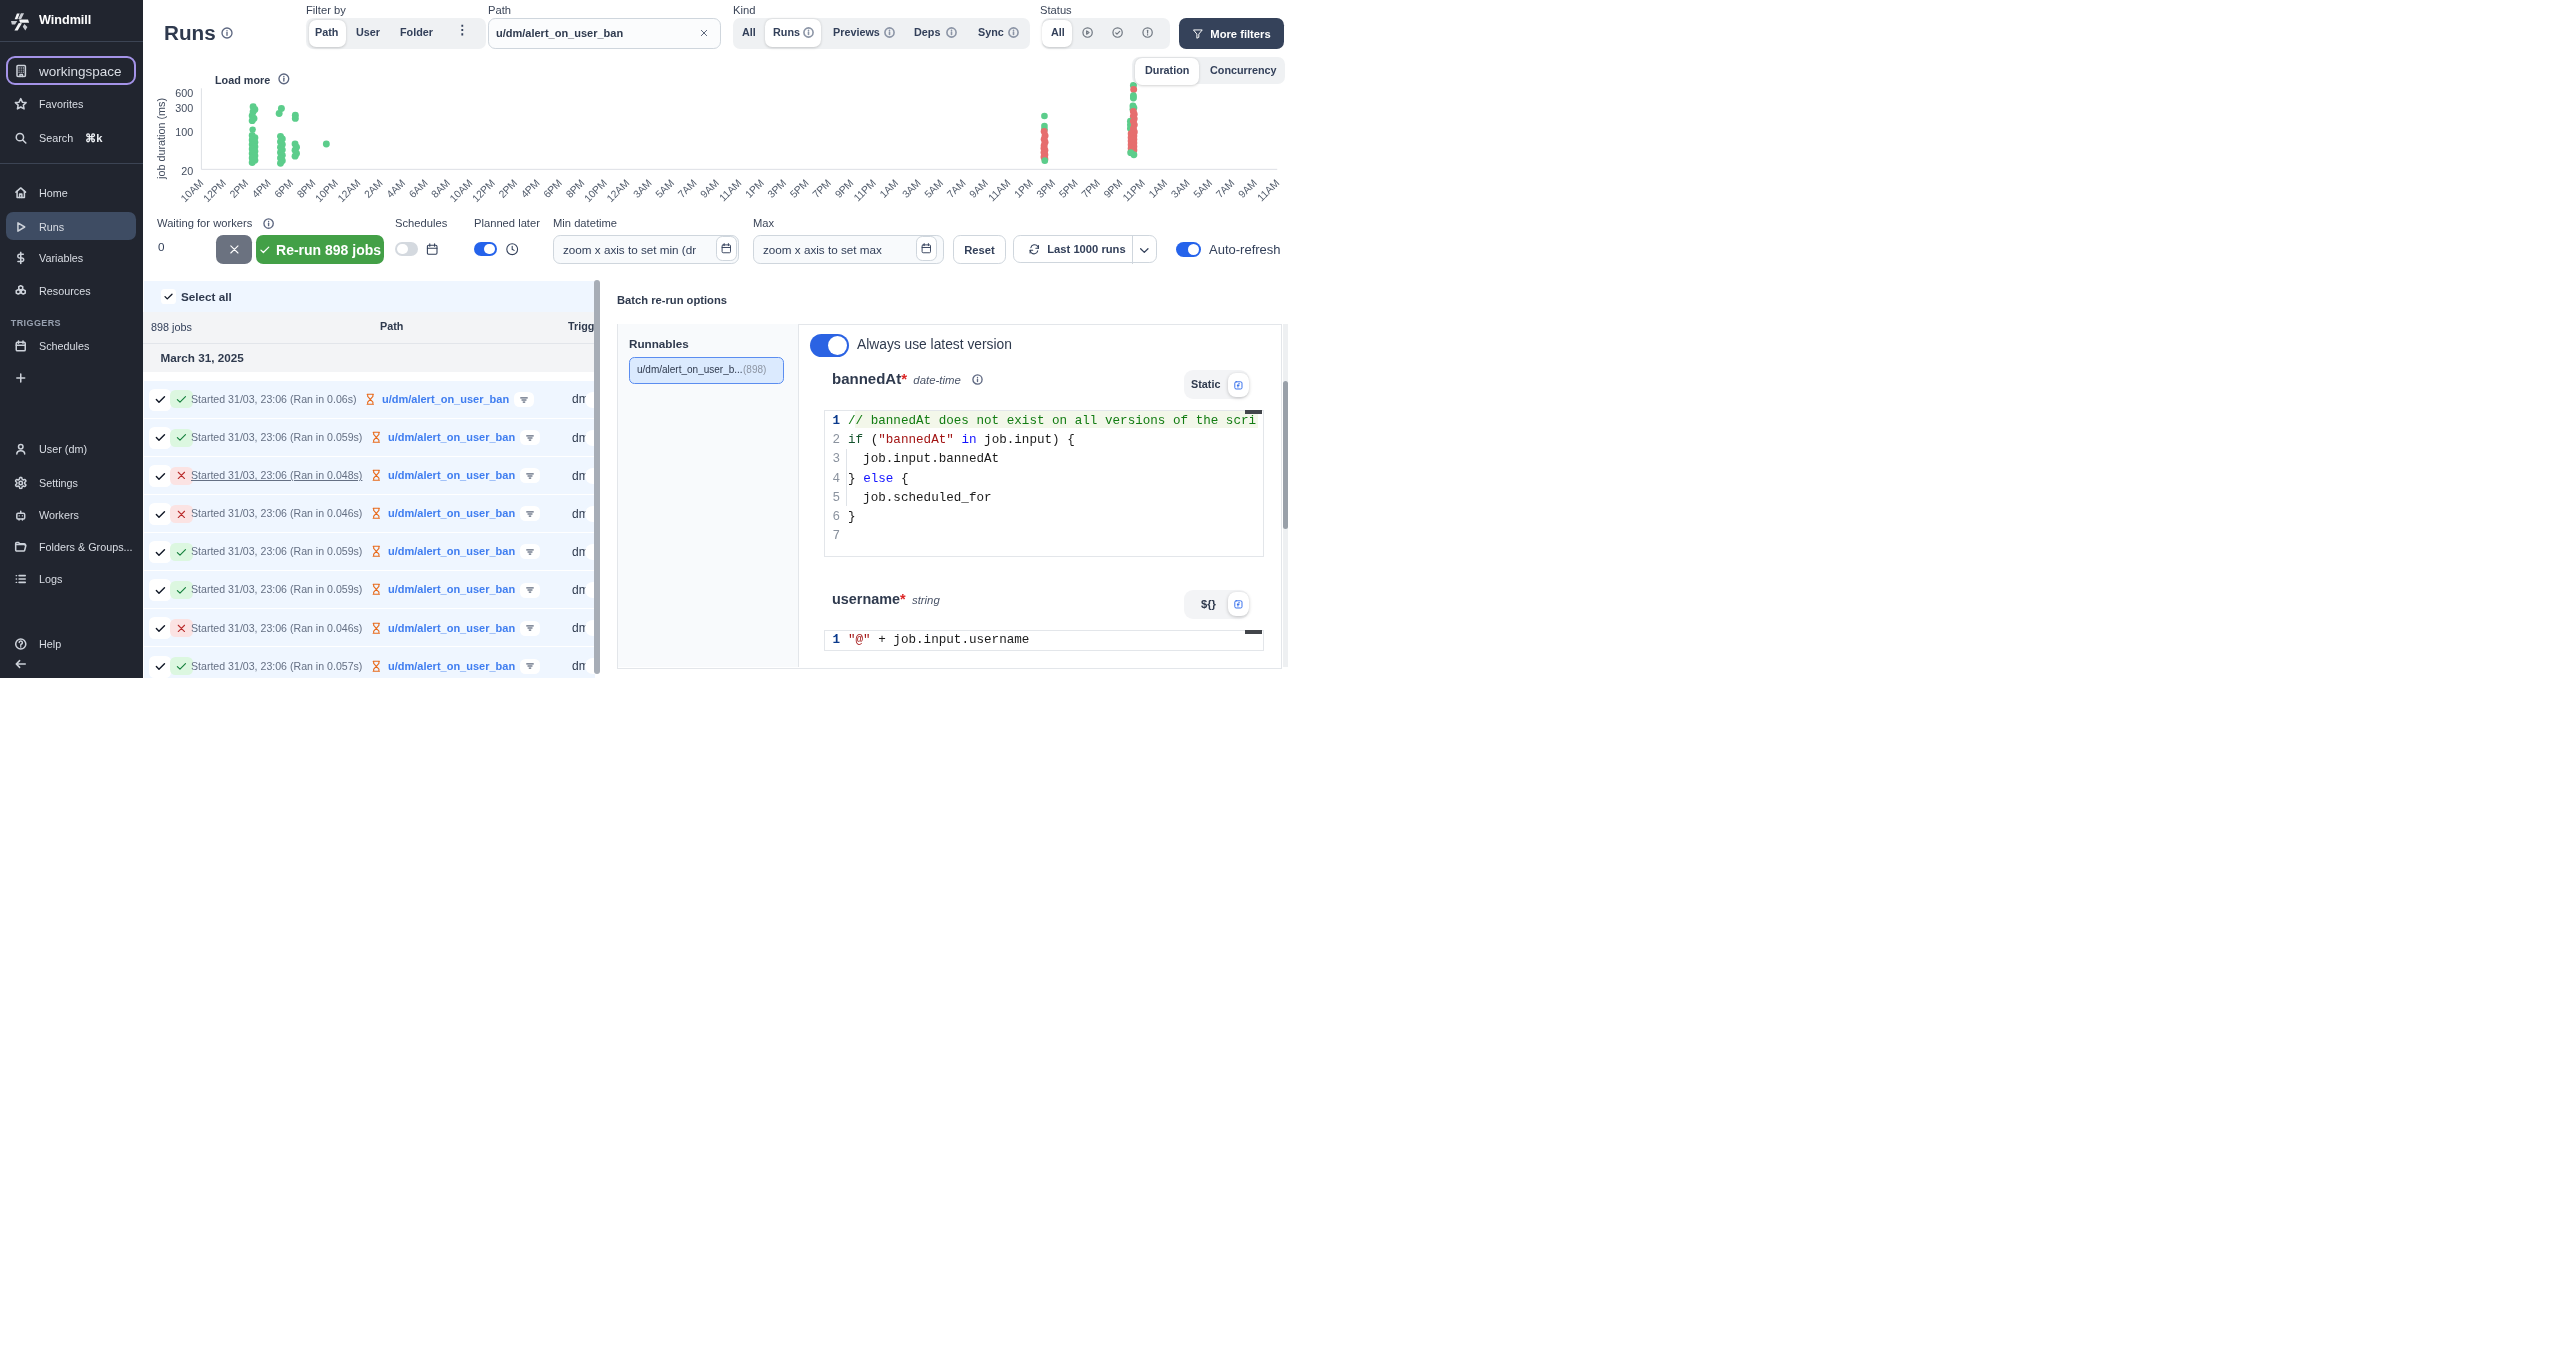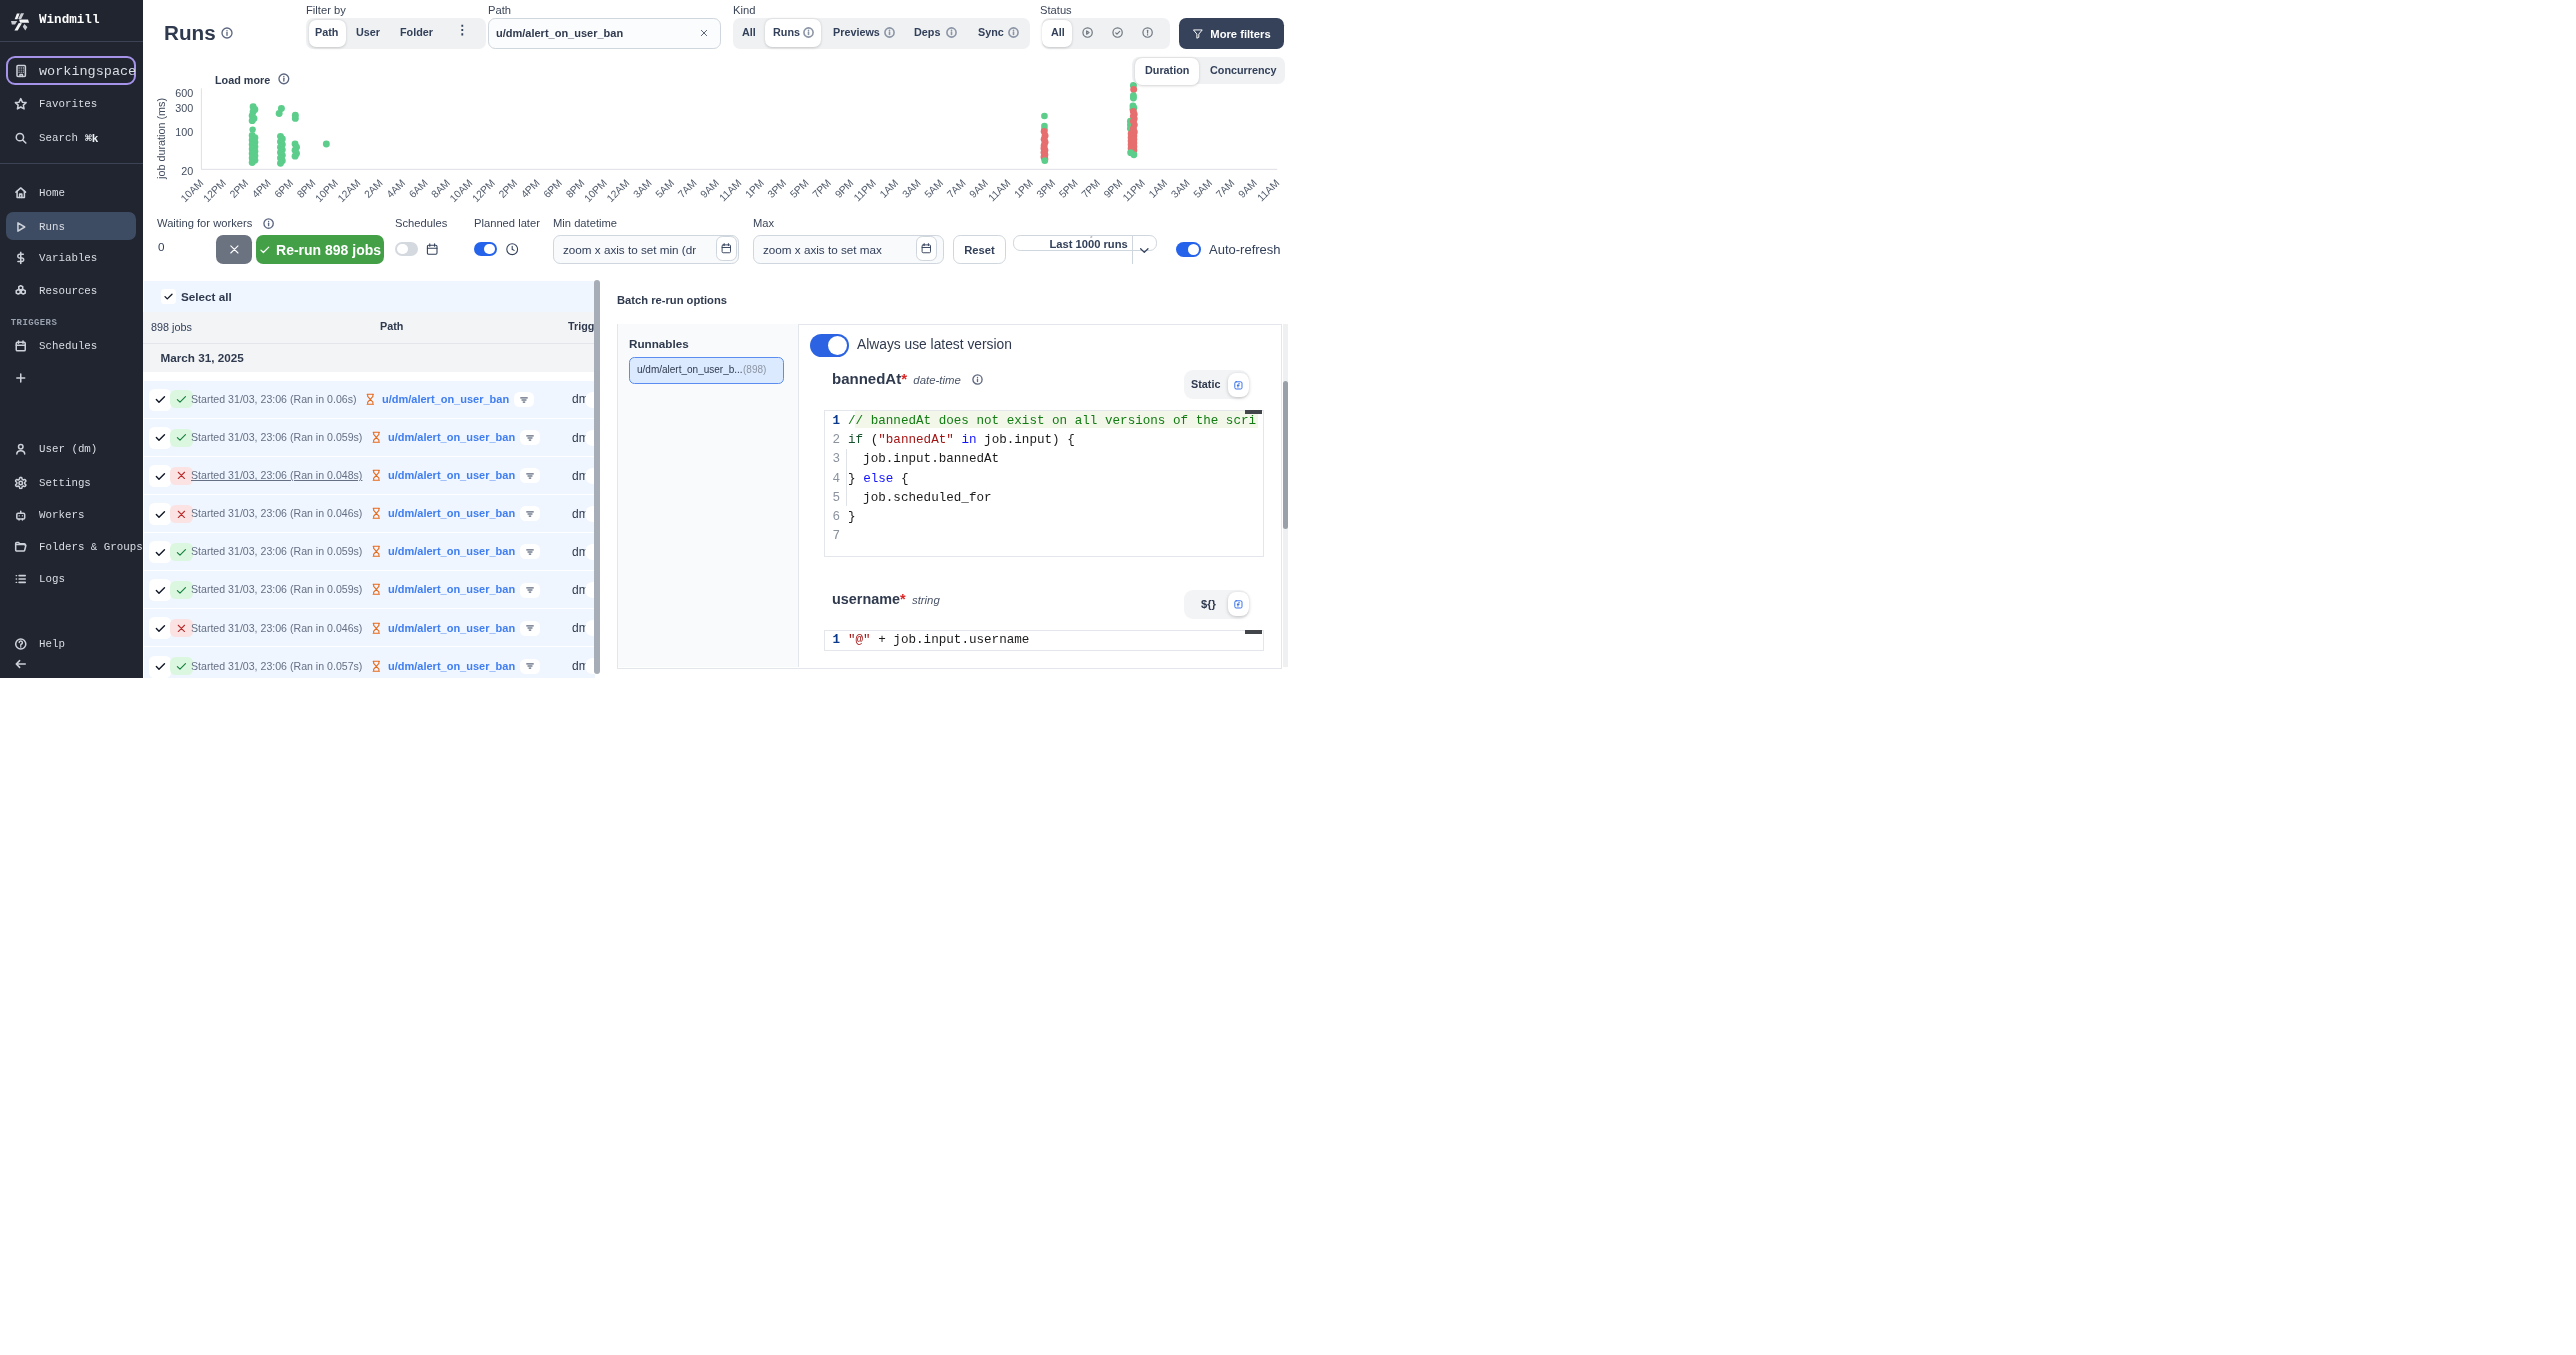--- a/index.html
+++ b/index.html
@@ -1,18 +1,18 @@
 <!DOCTYPE html>
 <html style="font-size:14.4px"><head><meta charset="utf-8">
 <style>
 *{margin:0;padding:0;box-sizing:border-box;}
 html,body{width:1288px;height:678px;overflow:hidden;background:#fff;
   font-family:"Liberation Sans",sans-serif;}
 .abs{position:absolute;}
-.sidebar{position:absolute;left:0;top:0;width:143px;height:678px;background:#21252f;font-family:Liberation Mono, monospace;}
+.sidebar{position:absolute;left:0;top:0;width:143px;height:678px;background:#21252f;}
 .sb-item{position:absolute;left:0;width:143px;height:27px;color:#d9dde4;font-size:10.8px;}
 .sb-item .txt{position:absolute;left:39px;top:50%;transform:translateY(-50%);white-space:nowrap;}
 .sb-item svg{position:absolute;left:13.5px;top:50%;transform:translateY(-50%);}
 .lbl{position:absolute;font-size:11.2px;color:#3b4558;white-space:nowrap;}
 .seg{position:absolute;background:#eff1f3;border-radius:7.2px;height:31px;}
 .opt{position:absolute;font-size:10.8px;font-weight:600;color:#33405a;white-space:nowrap;}
 .pill{position:absolute;background:#fff;border-radius:7.2px;box-shadow:0 0.9px 2.7px rgba(0,0,0,.18);}
 .inp{position:absolute;background:#fbfcfd;border:0.9px solid #cfd6dd;border-radius:7.2px;height:31px;}
 .btn{position:absolute;display:flex;align-items:center;justify-content:center;border-radius:7.2px;}
 .toggle{position:absolute;border-radius:898px;}
@@ -423,21 +423,21 @@
   </div>
 <div class="btn" style="left:916px;top:236px;width:20.7px;height:25px;background:#fff;border:0.9px solid #cfd6dd;border-radius:6.3px;">
     <svg width="12.6" height="12.6" viewBox="0 0 24 24" fill="none" stroke="#33405a" stroke-width="1.8" stroke-linecap="round">
       <rect x="4" y="5.5" width="16" height="15" rx="2"></rect>
       <path d="M8 3v4M16 3v4M4 10.5h16"></path>
     </svg>
   </div>
 <div class="btn" style="left:953px;top:235px;width:53px;height:29px;background:#fff;border:0.9px solid #cfd6dd;">
     <span style="font-size:11.2px;font-weight:700;color:#33405a;">Reset</span>
   </div>
-<div class="btn" style="left:1013px;top:235px;width:144px;height:16px;background:#fff;border:0.9px solid #cfd6dd;justify-content:space-between;flex-direction:column;">
+<div class="btn" style="left:1013px;top:235px;width:144px;height:28px;background:#fff;border:0.9px solid #cfd6dd;justify-content:flex-start;">
     <svg style="margin-left:13.5px" width="12.6" height="12.6" viewBox="0 0 24 24" fill="none" stroke="#33405a" stroke-width="2" stroke-linecap="round" stroke-linejoin="round">
       <path d="M20 5v5h-5"></path>
       <path d="M4 19v-5h5"></path>
       <path d="M5.5 9a7.2 7.2 0 0 1 13-2.5L20 10M4 14l1.5 3.5A7.2 7.2 0 0 0 18.5 15"></path>
     </svg>
     <span style="font-size:11.2px;font-weight:700;color:#33405a;margin-left:7.2px;">Last 1000 runs</span>
   </div>
 <div class="abs" style="left:1132px;top:235px;width:0.9px;height:29px;background:#cfd6dd;"></div>
 <svg class="abs" style="left:1138px;top:244px" width="12.6" height="12.6" viewBox="0 0 24 24" fill="none" stroke="#33405a" stroke-width="2.4" stroke-linecap="round" stroke-linejoin="round">
     <path d="M5 9l7 7 7-7"></path>

